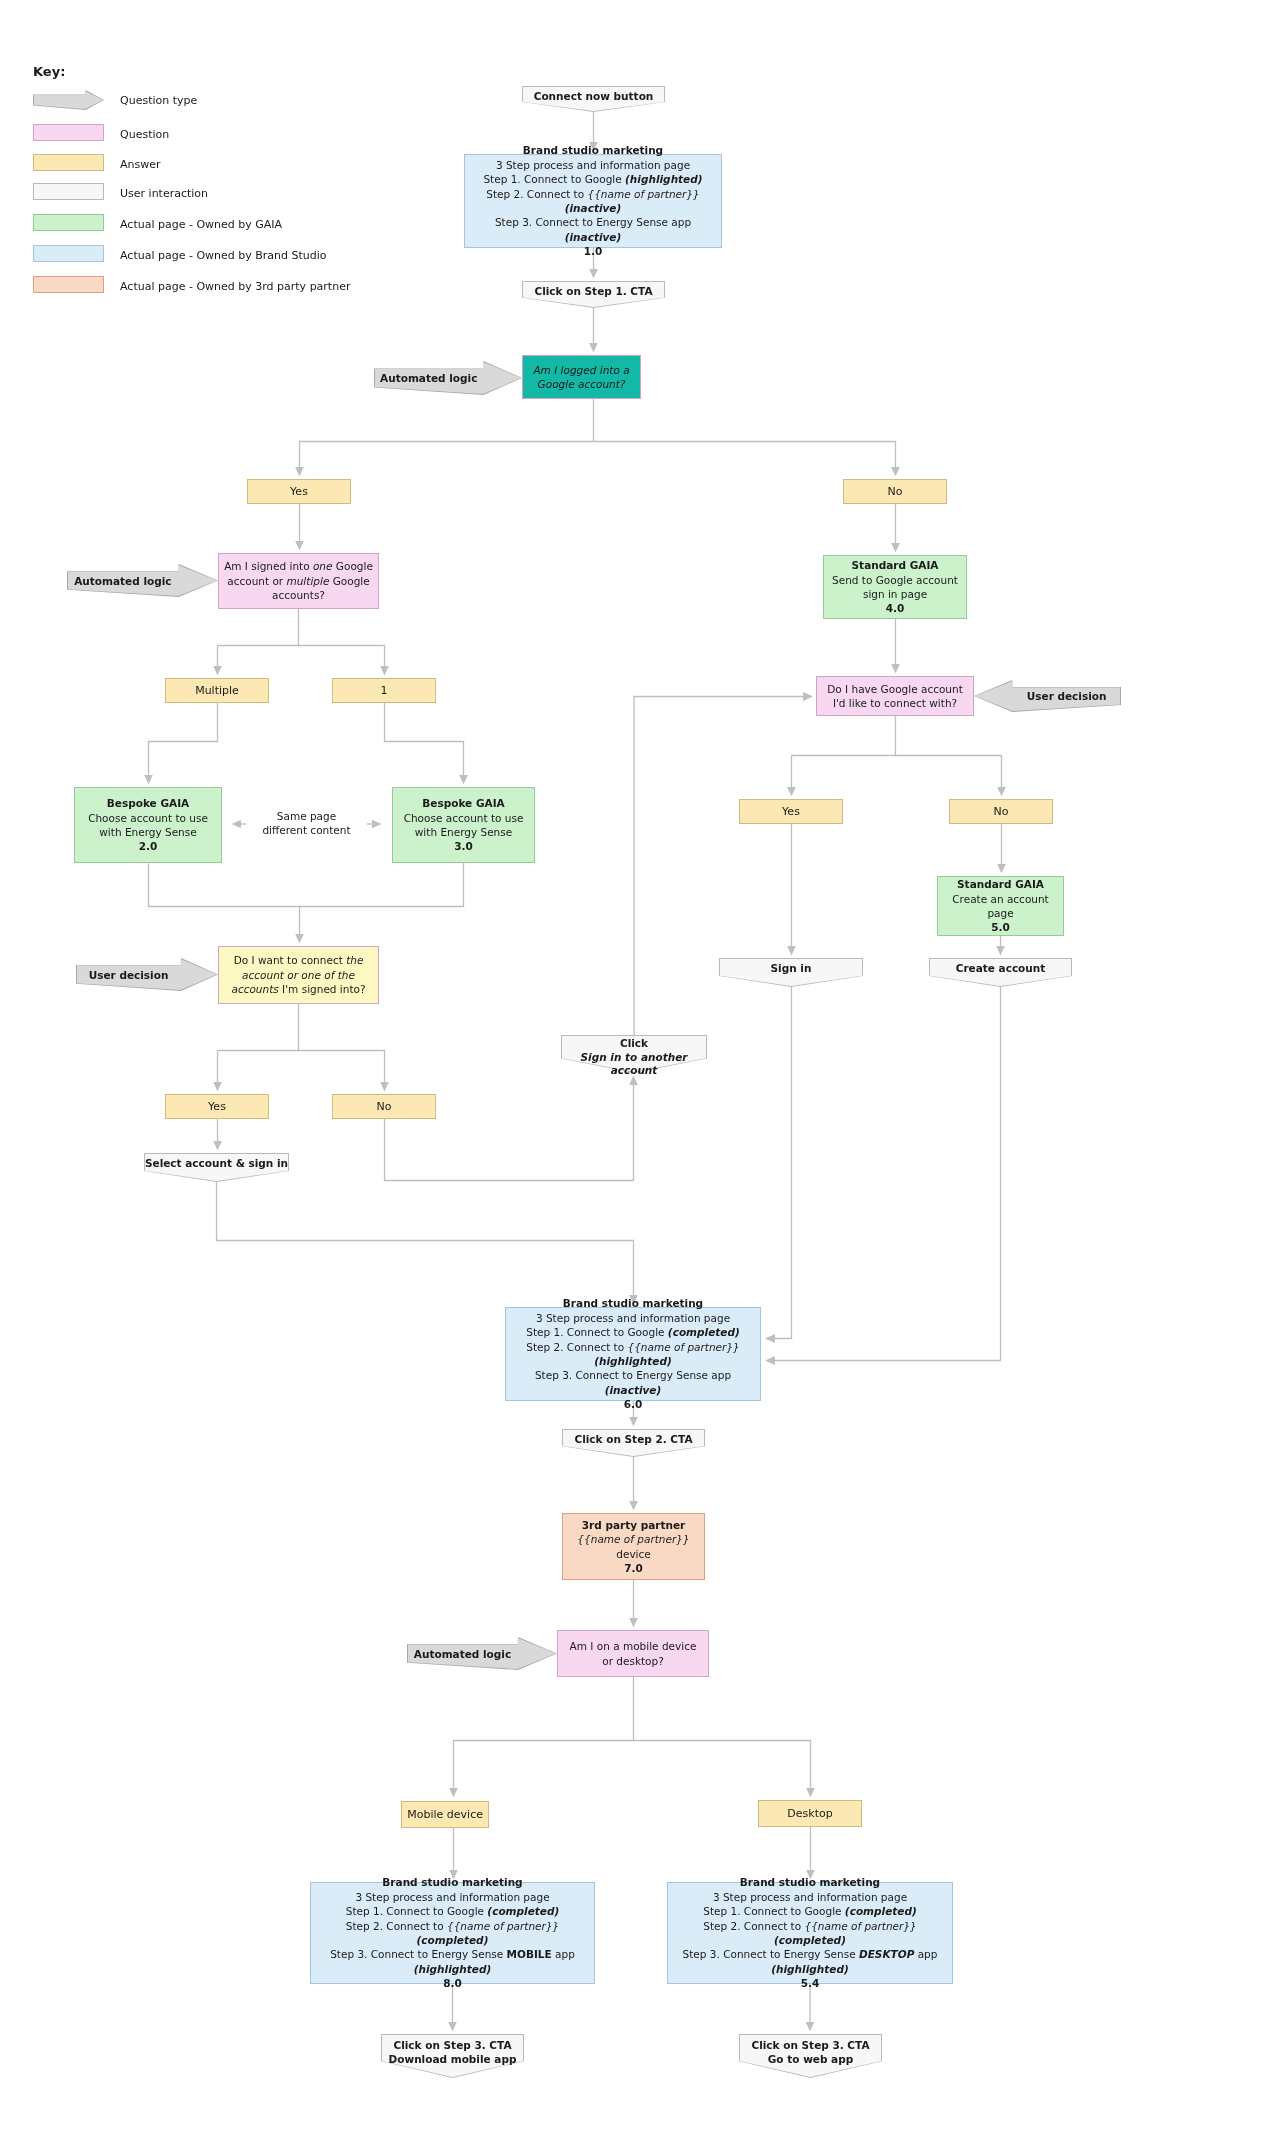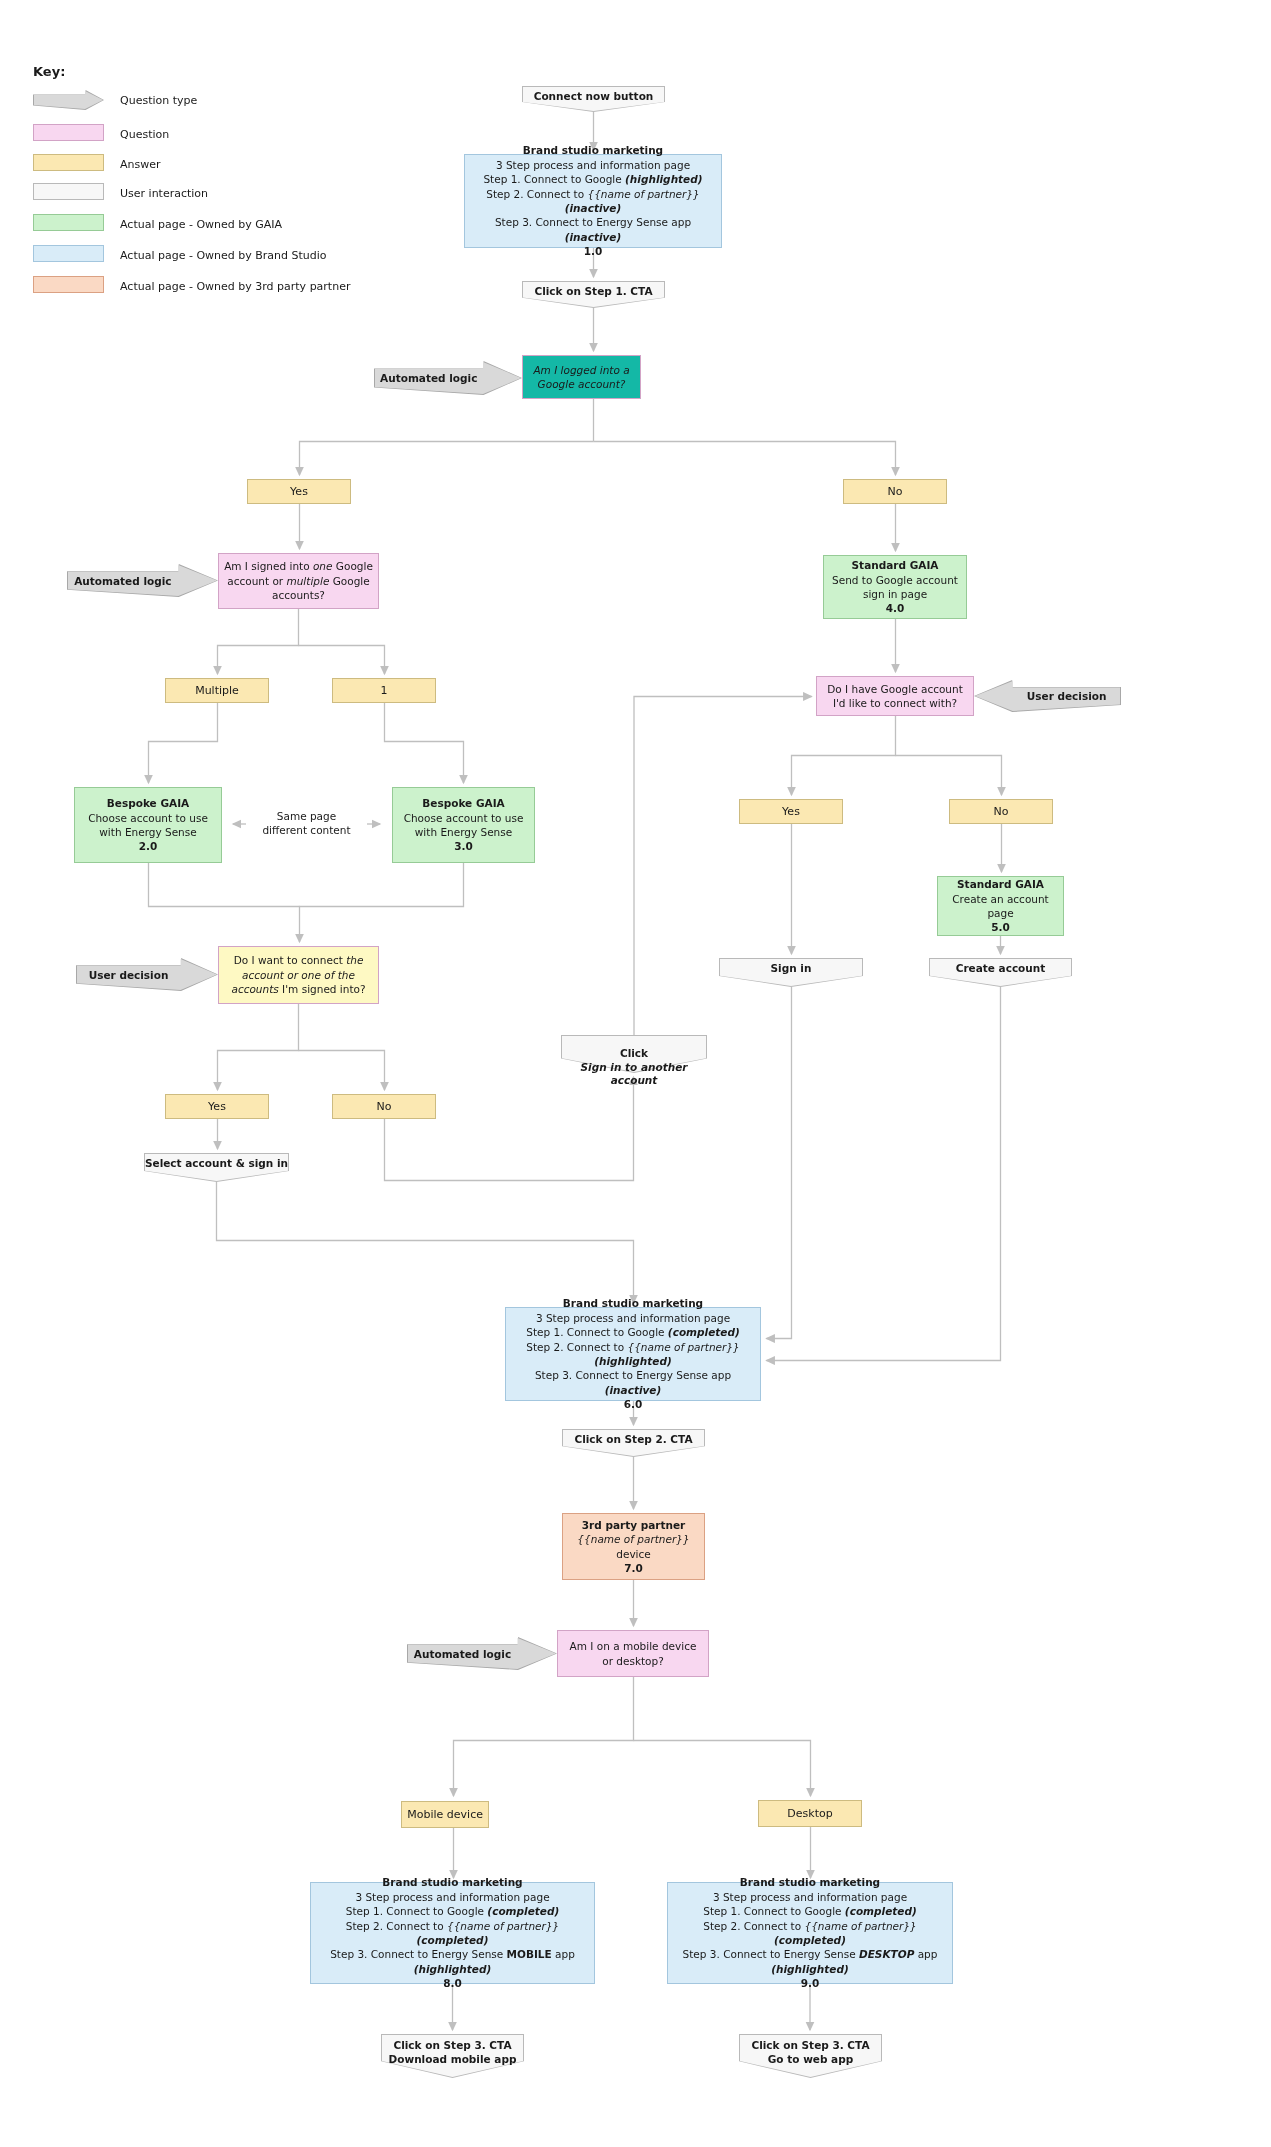--- a/index.html
+++ b/index.html
@@ -241,21 +241,21 @@
 
   <div class="pent" style="left:929px;top:958px;width:143px;height:29px;">
     <div class="s1"></div>
     <div class="s2" style="background: rgb(247, 247, 247);"></div>
     <div class="lbl">Create account</div>
   </div>
 
   <div class="pent" style="left:561px;top:1035px;width:146px;height:38px;">
     <div class="s1"></div>
     <div class="s2" style="background: rgb(247, 247, 247);"></div>
-    <div class="lbl" style="padding-top:12px;">
+    <div class="lbl" style="padding-top:2px;">
         <div><span style="font-weight: 700;">Click</span></div>
         <div><span style="font-weight: 700; font-style: italic;">Sign in to another account</span></div>
       </div>
   </div>
 
   <div class="box n-brand" style="left: 505px; top: 1307px; width: 256px; height: 94px; background: rgb(217, 236, 248);">
       <div><span style="font-weight: 700;">Brand studio marketing</span></div>
       <div><span>3 Step process and information page</span></div>
       <div><span>Step 1. Connect to Google </span><span style="font-weight: 700; font-style: italic;">(completed)</span></div>
       <div><span>Step 2. Connect to </span><span style="font-style: italic;">{{name of partner}}</span><span> </span><span style="font-weight: 700; font-style: italic;">(highlighted)</span></div>
@@ -293,21 +293,21 @@
       <div><span>Step 2. Connect to </span><span style="font-style: italic;">{{name of partner}}</span><span> </span><span style="font-weight: 700; font-style: italic;">(completed)</span></div>
       <div><span>Step 3. Connect to Energy Sense </span><span style="font-weight: 700; ">MOBILE</span><span> app </span><span style="font-weight: 700; font-style: italic;">(highlighted)</span></div>
       <div><span style="font-weight: 700;">8.0</span></div>
     </div>
   <div class="box n-brand" style="left: 667px; top: 1882px; width: 286px; height: 102px; background: rgb(217, 236, 248);">
       <div><span style="font-weight: 700;">Brand studio marketing</span></div>
       <div><span>3 Step process and information page</span></div>
       <div><span>Step 1. Connect to Google </span><span style="font-weight: 700; font-style: italic;">(completed)</span></div>
       <div><span>Step 2. Connect to </span><span style="font-style: italic;">{{name of partner}}</span><span> </span><span style="font-weight: 700; font-style: italic;">(completed)</span></div>
       <div><span>Step 3. Connect to Energy Sense </span><span style="font-weight: 700; font-style: italic;">DESKTOP</span><span> app </span><span style="font-weight: 700; font-style: italic;">(highlighted)</span></div>
-      <div><span style="font-weight: 700;">9.0</span></div>
+      <div><span style="font-weight: 700;">5.4</span></div>
     </div>
 
   <div class="pent" style="left:381px;top:2034px;width:143px;height:44px;">
     <div class="s1"></div>
     <div class="s2" style="background: rgb(247, 247, 247);"></div>
     <div class="lbl" style="padding-top:5px;">
         <div><span style="font-weight: 700;">Click on Step 3. CTA</span></div>
         <div><span style="font-weight: 700;">Download mobile app</span></div>
       </div>
   </div>

